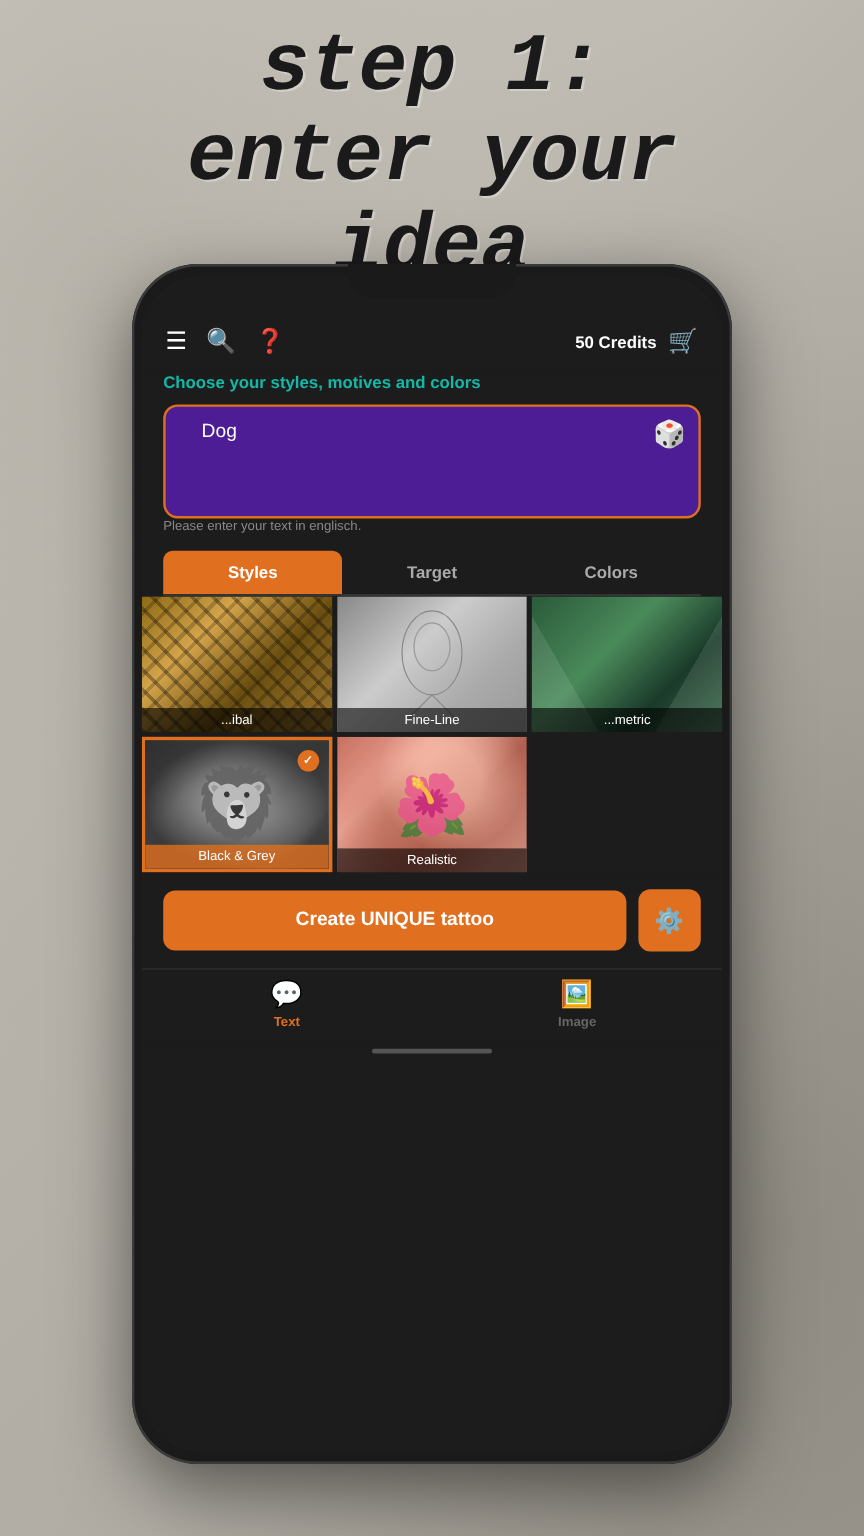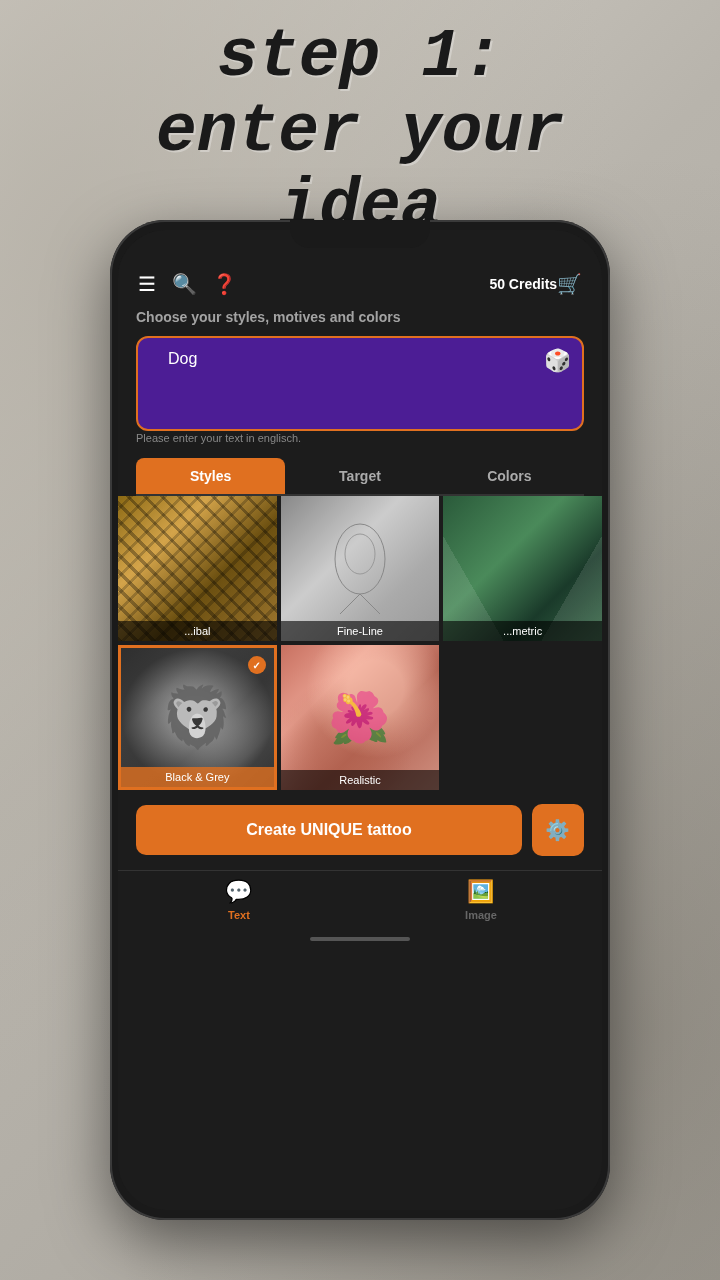--- a/index.html
+++ b/index.html
@@ -104,39 +104,40 @@
     }
     .header-icon {
       color: white;
       font-size: 20px;
       cursor: pointer;
     }
     .header-right {
       margin-left: auto;
       display: flex;
       align-items: center;
+      gap: 10px;
     }
     .credits-text {
       color: white;
       font-size: 14px;
       font-weight: 600;
     }
     .cart-icon {
       color: white;
       font-size: 20px;
     }
 
     
     .main-content {
       padding: 0 18px;
       background: #1c1c1c;
     }
 
     .choose-text {
-      color: #a3a3a3;
+      color: #14b8a6;
       font-size: 14px;
       font-weight: 600;
       margin-bottom: 10px;
       line-height: 1.3;
     }
 
     
     .input-container {
       border: 2px solid #e07020;
       border-radius: 12px;
@@ -189,21 +190,21 @@
     .styles-grid {
       display: grid;
       grid-template-columns: repeat(3, 1fr);
       gap: 4px;
       background: #1c1c1c;
       overflow: hidden;
     }
 
     .style-item {
       position: relative;
-      height: 145px;
+      height: 113px;
       overflow: hidden;
       cursor: pointer;
     }
     .style-item.selected {
       border: 3px solid #e07020;
     }
 
     
     .img-tribal {
       background: linear-gradient(135deg, #8B6914 0%, #D4A44A 30%, #6B4F10 60%, #A07830 100%);

